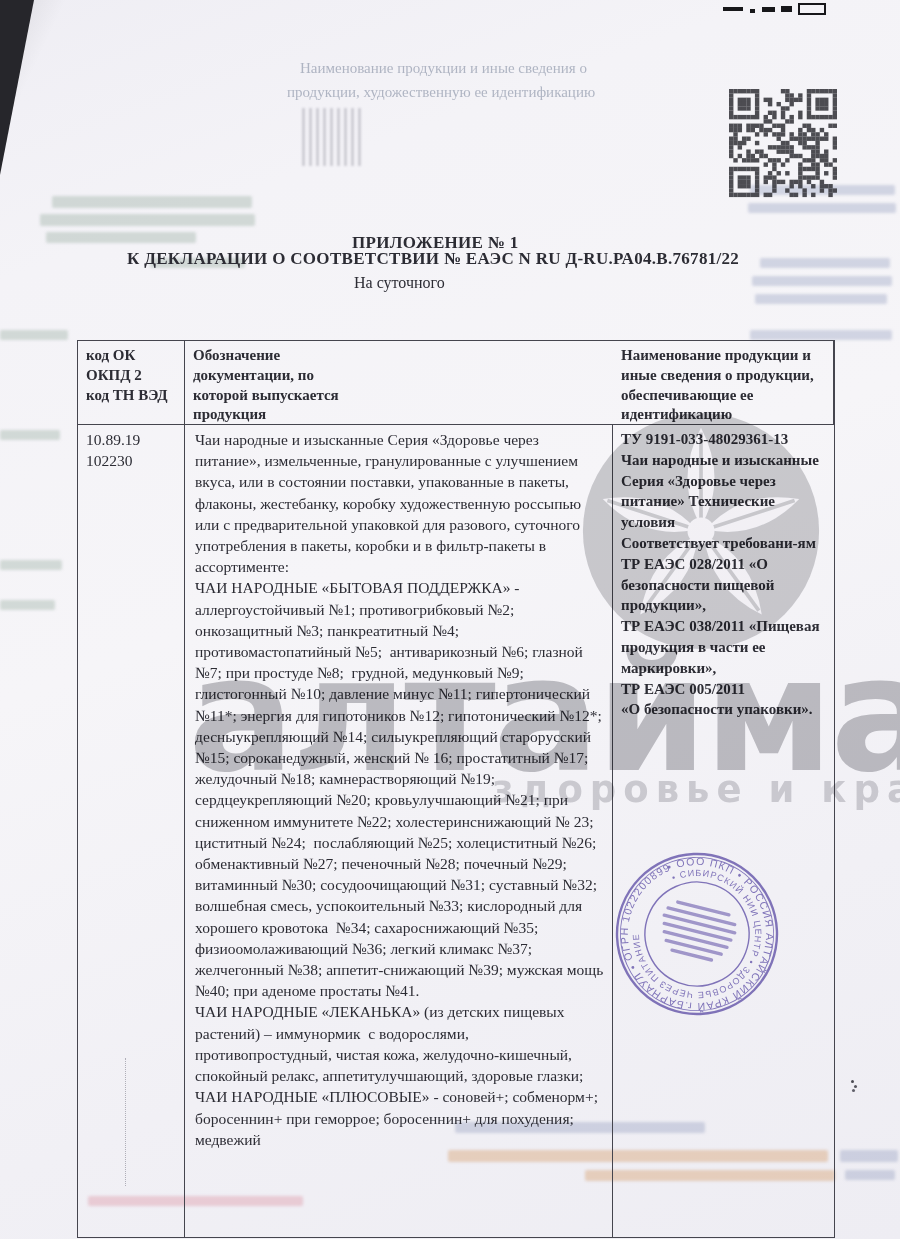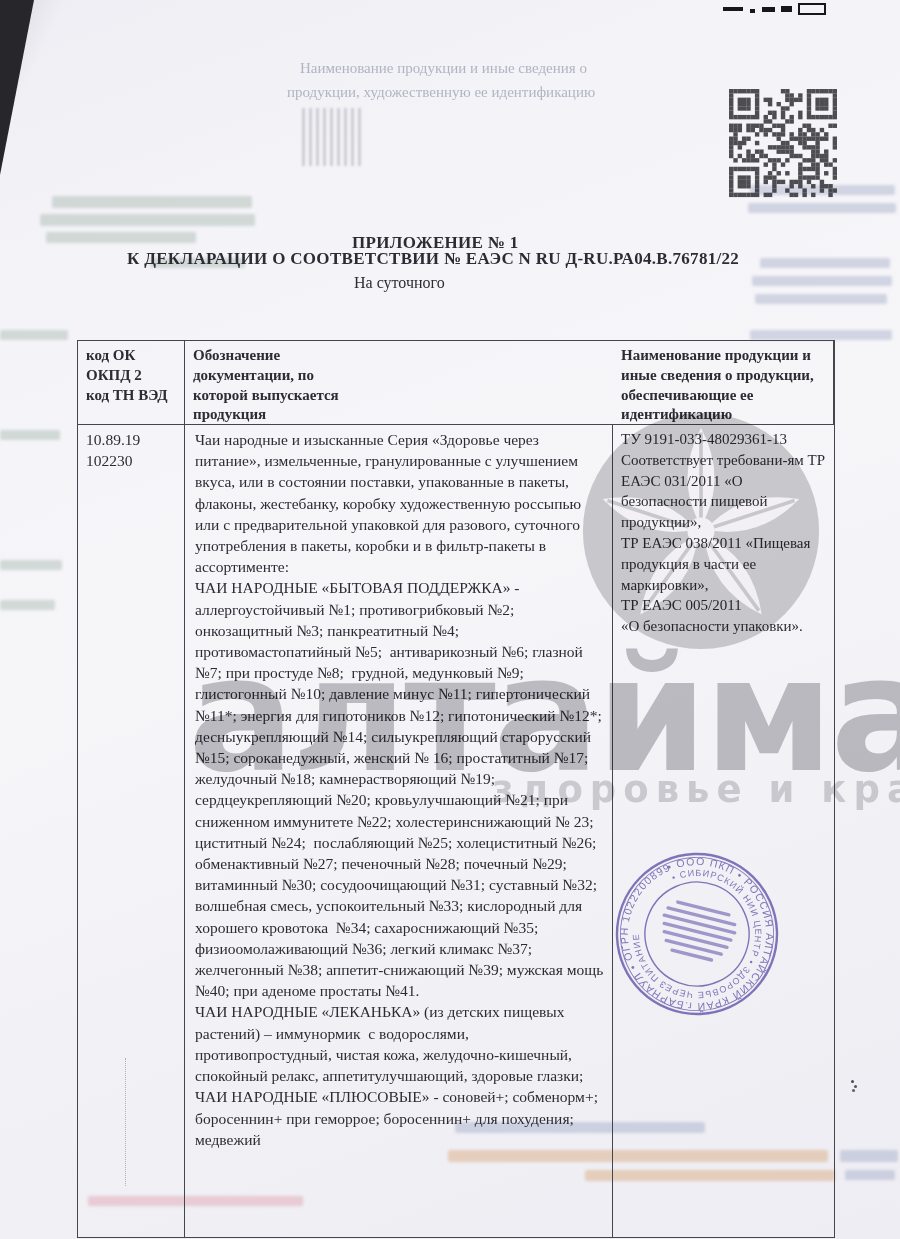--- a/index.html
+++ b/index.html
@@ -27,21 +27,21 @@
   .speck{position:absolute;width:3px;height:3px;background:#4a4a52;border-radius:50%;
     box-shadow:3px 5px 0 #55555e,1px 9px 0 #60606a;}
   
   .title{position:absolute;font-weight:bold;white-space:nowrap;letter-spacing:.3px;}
   .subtitle{position:absolute;white-space:nowrap;}
   
   .doc-table{position:absolute;left:77px;top:308px;width:756px;
     display:grid;grid-template-columns:107px 428px 221px;grid-template-rows:84px auto;
     border:1.6px solid #45454e;background:transparent;margin-top:32px;}
   .cell{border-right:1.5px solid #45454e;padding:5px 8px;box-sizing:border-box;}
-  .cell.last{border-right:none;}
+  .cell.last{border-right:none;font-weight:bold;}
   .cell.head{border-bottom:1.5px solid #45454e;font-weight:bold;font-size:15px;
     line-height:1.32;white-space:pre-line;}
   .cell.body1{font-size:15.5px;line-height:1.35;white-space:pre-line;min-height:812px;}
   .cell.body2{font-size:15.5px;line-height:21.2px;padding:4px 8px 4px 10px;}
   .cell.body3{font-size:15px;line-height:20.8px;padding:4px 5px 4px 8px;}
   .cell p{margin:0;white-space:pre-wrap;}
   .cell.body3 p{margin:0 0 0 0;white-space:pre-line;}
   .dotline{position:absolute;left:125px;top:1058px;height:128px;width:0;
     border-left:1px dotted rgba(95,95,110,.45);}
   
@@ -425,21 +425,22 @@
     <div class="cell body1">10.89.19
 102230</div>
     <div class="cell body2">
       <p>Чаи народные и изысканные Серия «Здоровье через питание», измельченные, гранулированные с улучшением вкуса, или в состоянии поставки, упакованные в пакеты, флаконы, жестебанку, коробку художественную россыпью или с предварительной упаковкой для разового, суточного употребления в пакеты, коробки и в фильтр-пакеты в ассортименте:</p>
       <p>ЧАИ НАРОДНЫЕ «БЫТОВАЯ ПОДДЕРЖКА» - аллергоустойчивый №1; противогрибковый №2; онкозащитный №3; панкреатитный №4; противомастопатийный №5;  антиварикозный №6; глазной №7; при простуде №8;  грудной, медунковый №9; глистогонный №10; давление минус №11; гипертонический №11*; энергия для гипотоников №12; гипотонический №12*; десныукрепляющий №14; силыукрепляющий старорусский №15; сороканедужный, женский № 16; простатитный №17; желудочный №18; камнерастворяющий №19;  сердцеукрепляющий №20; кровьулучшающий №21; при сниженном иммунитете №22; холестеринснижающий № 23; циститный №24;  послабляющий №25; холециститный №26;  обменактивный №27; печеночный №28; почечный №29;  витаминный №30; сосудоочищающий №31; суставный №32; волшебная смесь, успокоительный №33; кислородный для хорошего кровотока  №34; сахароснижающий №35;   физиоомолаживающий №36; легкий климакс №37;  желчегонный №38; аппетит-снижающий №39; мужская мощь №40; при аденоме простаты №41.</p>
       <p>ЧАИ НАРОДНЫЕ «ЛЕКАНЬКА» (из детских пищевых растений) – иммунормик  с водорослями, противопростудный, чистая кожа, желудочно-кишечный, спокойный релакс, аппетитулучшающий, здоровые глазки;</p>
       <p>ЧАИ НАРОДНЫЕ «ПЛЮСОВЫЕ» - соновей+; собменорм+; боросеннин+ при геморрое; боросеннин+ для похудения; медвежий</p>
     </div>
     <div class="cell body3 last">
       <p>ТУ 9191-033-48029361-13</p>
-      <p>Соответствует требовани-ям ТР ЕАЭС 031/2011 «О безопасности пищевой продукции»,</p>
+      <p>Чаи народные и изысканные Серия «Здоровье через питание» Технические условия</p>
+      <p>Соответствует требовани-ям ТР ЕАЭС 028/2011 «О безопасности пищевой продукции»,</p>
       <p>ТР ЕАЭС  038/2011 «Пищевая продукция в части ее маркировки»,</p>
       <p>ТР ЕАЭС 005/2011
  «О безопасности упаковки».</p>
     </div>
   </div>
   <div class="dotline"></div>
 
   <svg class="leaf-logo" viewBox="0 0 200 200">
     <g opacity="0.30">
       <circle cx="100" cy="100" r="96" fill="#64646c"></circle>

